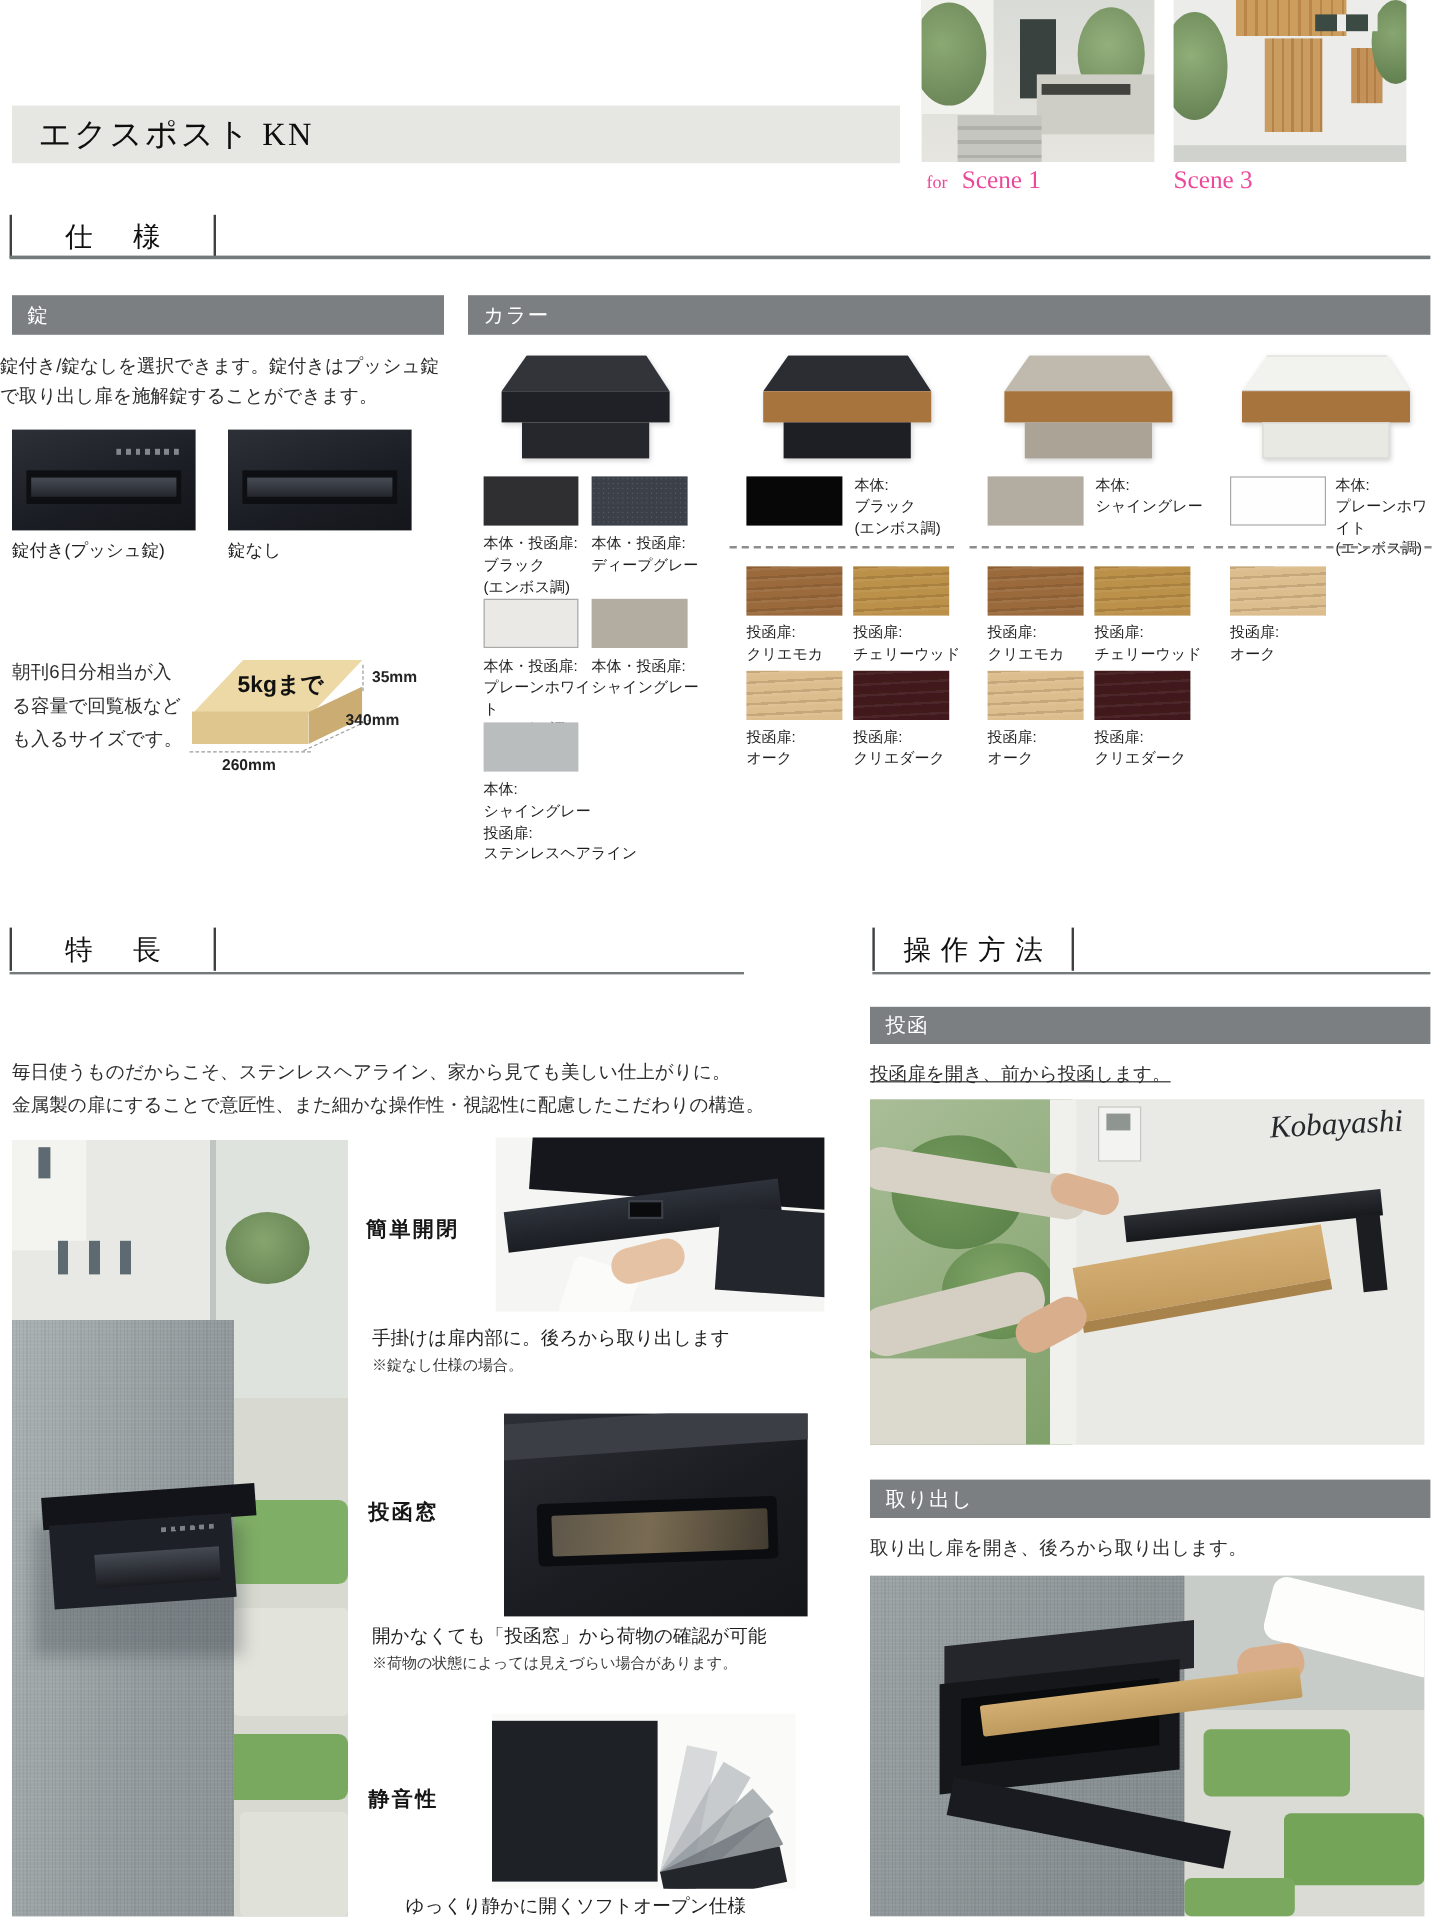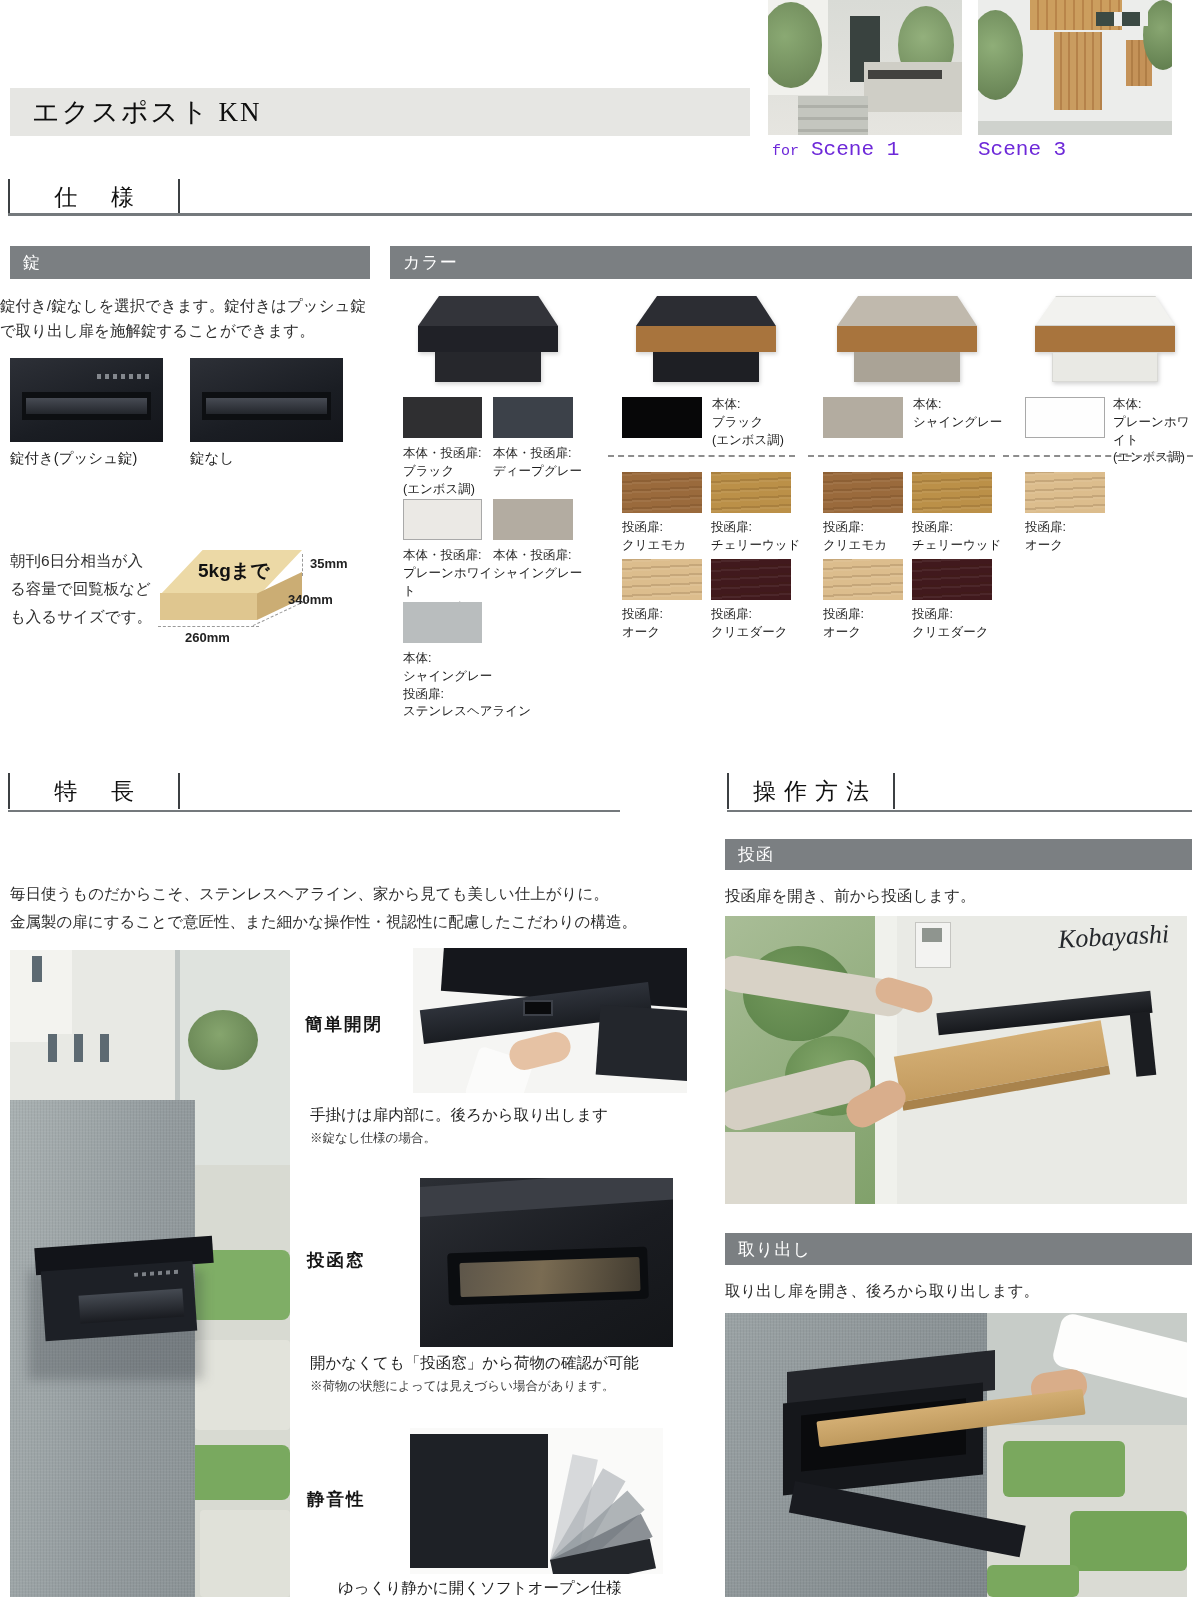--- a/index.html
+++ b/index.html
@@ -29,21 +29,21 @@
   
   .pbox{position:absolute;width:140px;height:86px;filter:drop-shadow(1px 2px 2px rgba(0,0,0,.18));}
   .pbox .lid{position:absolute;left:0;top:0;width:100%;height:30px;clip-path:polygon(15% 0,86% 0,100% 100%,0 100%);}
   .pbox .door{position:absolute;left:0;top:30px;width:100%;height:26px;}
   .pbox .base{position:absolute;left:12%;top:56px;width:76%;height:30px;}
   .lockimg{position:absolute;width:153px;height:84px;background:linear-gradient(160deg,#2d3037 0%,#1a1d23 60%,#14161b 100%);}
   .lockimg .slot{position:absolute;left:8%;right:8%;top:40%;height:34%;background:#0d0f12;}
   .lockimg .flap{position:absolute;left:3%;right:3%;top:22%;height:58%;background:linear-gradient(#474b54,#23262c);}
   .dash{position:absolute;border-top:1.5px dashed #9a9a9a;}
   .dim{position:absolute;font-size:13px;font-weight:bold;color:#222;}
-  .scenecap{position:absolute;font-family:Liberation Mono, monospace;font-size:21px;color:#6d28d9;}
+  .scenecap{position:absolute;font-family:Liberation Serif, serif;font-size:21px;color:#ec4899;}
   .scenecap .pre{font-size:15px;margin-right:12px;}
 </style>
 </head>
 <body>
 
 <div id="page">
 
   <div class="photo" style="left:768px;top:0;width:194px;height:135px;background:linear-gradient(#d9dbd6,#e6e5e0);">
     <div class="abs" style="left:0;top:0;width:60px;height:95px;background:#f1f1ed;"></div>
     <div class="abs" style="left:82px;top:16px;width:30px;height:66px;background:#39423f;"></div>
@@ -266,21 +266,21 @@
   <div class="cap" style="left:310px;top:1578px;font-size:15.5px;margin-left:28px;">ゆっくり静かに開くソフトオープン仕様</div>
 
   <div class="kicker" style="left:727px;top:776px;width:168px;letter-spacing:8px;">
     <span style="margin-left:8px;">操作方法</span>
   </div>
   <div class="rule" style="left:727px;top:810px;width:465px;"></div>
 
   <div class="secbar" style="left:725px;top:839px;width:467px;height:31px;">
     <span>投函</span>
   </div>
-  <div class="txt" style="left:725px;top:882px;">投函扉を開き、前から投函します。</div>
+  <div class="txt" style="left:725px;top:882px;text-decoration:underline;">投函扉を開き、前から投函します。</div>
   <div class="photo" style="left:725px;top:916px;width:462px;height:288px;background:#e9eae5;">
     <div class="abs" style="left:0;top:0;width:168px;height:288px;background:linear-gradient(140deg,#a9bd97,#7fa069);"></div>
     <div class="abs" style="left:18px;top:30px;width:110px;height:95px;border-radius:50%;background:radial-gradient(circle at 40% 40%,#73995c,#577e46);"></div>
     <div class="abs" style="left:60px;top:120px;width:95px;height:80px;border-radius:50%;background:radial-gradient(circle at 45% 40%,#81a569,#5d8449);"></div>
     <div class="abs" style="left:0;bottom:0;width:130px;height:72px;background:#dcd9cf;"></div>
     <div class="abs" style="left:150px;top:0;width:22px;height:288px;background:#f0f1ec;"></div>
     <div class="abs" style="left:190px;top:6px;width:34px;height:44px;background:#f3f3f1;border:1px solid #c5c5c1;">
       <div class="abs" style="left:6px;top:5px;width:20px;height:14px;background:#8f958f;"></div>
     </div>
     <div class="abs" style="right:18px;top:6px;font-family:'Liberation Serif',serif;font-style:italic;font-size:26px;color:#25282c;transform:rotate(-3deg);">Kobayashi</div>

